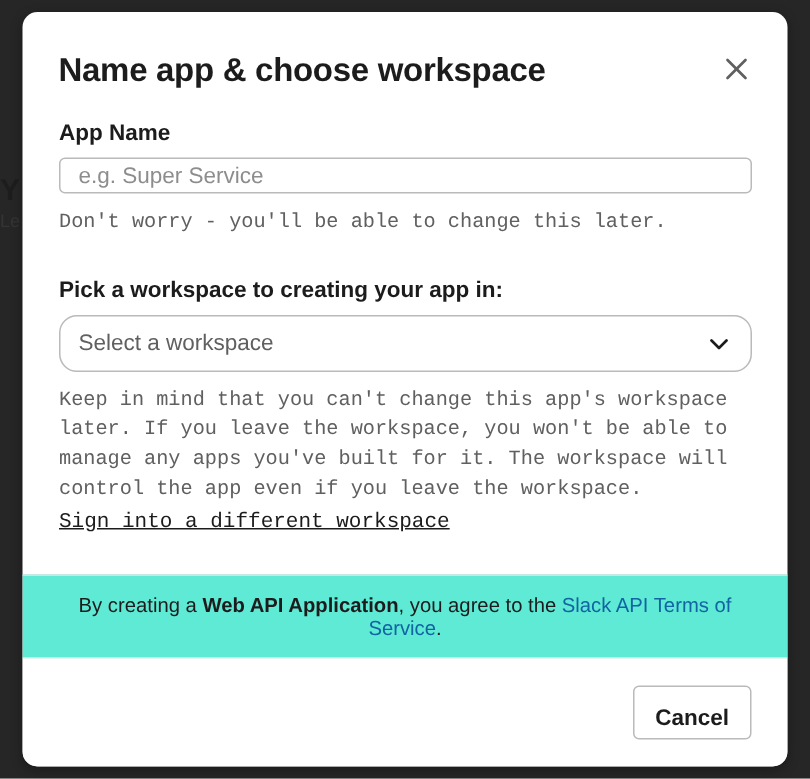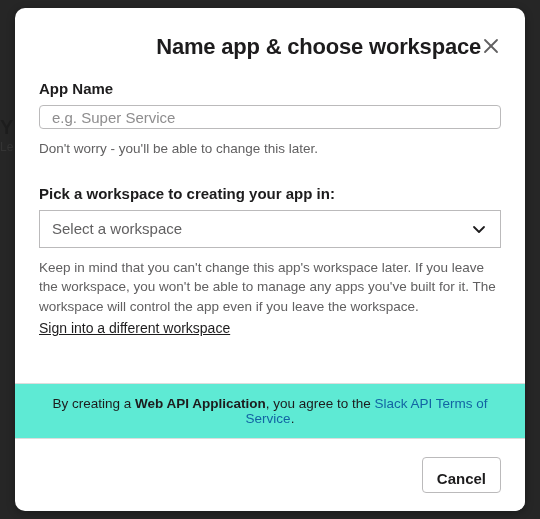--- a/index.html
+++ b/index.html
@@ -28,21 +28,20 @@
       top: 8px;
       left: 15px;
       right: 15px;
       bottom: 8px;
       background: #fff;
       border-radius: 10px;
       display: flex;
       flex-direction: column;
       overflow: hidden;
       box-shadow: 0 2px 8px rgba(0,0,0,0.3);
-      align-items: flex-end;
     }
     .modal-header {
       display: flex;
       justify-content: space-between;
       align-items: flex-start;
       padding: 26px 24px 0 24px;
     }
     .modal-title {
       font-size: 22px;
       font-weight: 800;
@@ -88,27 +87,28 @@
       outline: none;
     }
     .text-input::placeholder {
       color: #8e8d8e;
     }
     .help-text {
       margin-top: 10px;
       font-size: 13.5px;
       color: #616061;
       line-height: 1.46;
+      font-family: Liberation Mono, monospace;
     }
     .select-container {
       position: relative;
       width: 100%;
       height: 38px;
       border: 1px solid #bbbabb;
-      border-radius: 0;
+      border-radius: 12px;
       display: flex;
       align-items: center;
       padding: 0 12px;
       cursor: pointer;
     }
     .select-value {
       color: #616061;
       font-size: 15px;
       flex: 1;
     }

